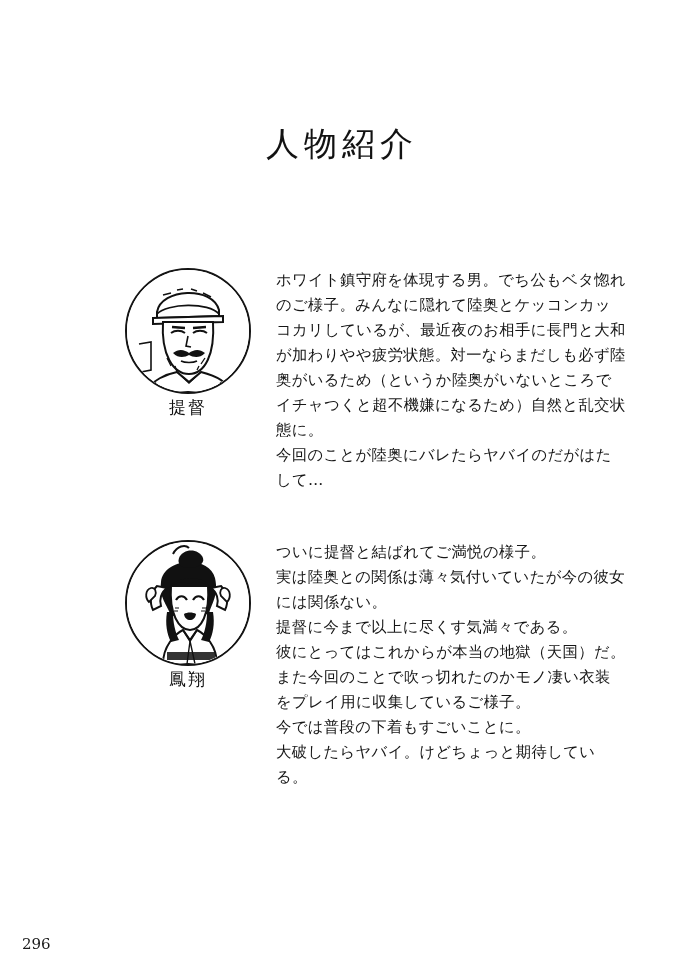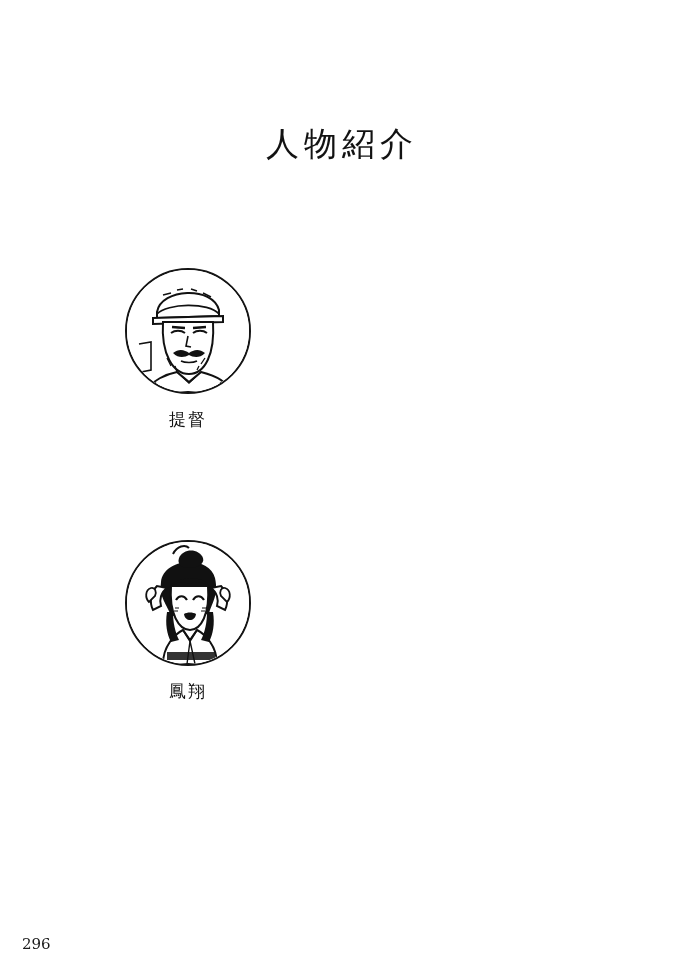--- a/index.html
+++ b/index.html
@@ -48,21 +48,21 @@
     width: 122px;
     height: 122px;
     border-radius: 50%;
     border: 2px solid #141414;
     overflow: hidden;
     background: #ffffff;
     position: relative;
   }
   .portrait svg { display: block; }
   .char-name {
-    margin-top: 14px;
+    margin-top: 2px;
     font-size: 17px;
     letter-spacing: 2px;
     font-family: "DejaVu Serif", "Liberation Serif", serif;
     color: #121212;
   }
   .desc {
     margin-left: 20px;
     width: 350px;
     font-size: 15.3px;
     line-height: 25px;
@@ -116,20 +116,22 @@
 
           <path d="M20 122 C24 110, 40 104, 50 102 L62 112 L74 102 C86 105, 100 110, 104 122 Z" fill="#ffffff" stroke="#111" stroke-width="2"></path>
           <path d="M50 102 L62 113 L74 102" fill="none" stroke="#111" stroke-width="1.6"></path>
           <path d="M28 112 L34 122 M94 112 L88 122" stroke="#111" stroke-width="1.3" fill="none"></path>
 
           <path d="M12 74 L24 72 L24 100 L14 102" fill="none" stroke="#111" stroke-width="1.6"></path>
         </svg>
       </div>
       <div class="char-name">提督</div>
     </div>
+    <div class="desc">ホワイト鎮守府を体現する男。でち公もベタ惚れのご様子。みんなに隠れて陸奥とケッコンカッコカリしているが、最近夜のお相手に長門と大和が加わりやや疲労状態。対一ならまだしも必ず陸奥がいるため（というか陸奥がいないところでイチャつくと超不機嫌になるため）自然と乱交状態に。
+今回のことが陸奥にバレたらヤバイのだがはたして…</div>
   </div>
 
   <div class="entry entry-2">
     <div class="portrait-col">
       <div class="portrait">
         <svg width="122" height="122" viewBox="0 0 122 122" xmlns="http://www.w3.org/2000/svg">
           <rect x="0" y="0" width="122" height="122" fill="#ffffff"></rect>
 
           <path d="M34 40 C36 16, 82 12, 88 36 C92 54, 84 62, 82 72 L44 74 C40 62, 32 56, 34 40 Z" fill="#111"></path>
 
@@ -158,16 +160,23 @@
           <path d="M63 99 L60 122 M63 99 L68 122" stroke="#111" stroke-width="1.4" fill="none"></path>
 
           <path d="M40 110 L88 110 L88 118 L40 118 Z" fill="#111" opacity="0.85"></path>
 
           <path d="M40 70 C38 82, 40 92, 44 100 L52 98 C48 90, 46 80, 46 70 Z" fill="#111"></path>
           <path d="M86 70 C88 82, 86 92, 82 100 L74 98 C78 90, 80 80, 80 70 Z" fill="#111"></path>
         </svg>
       </div>
       <div class="char-name">鳳翔</div>
     </div>
+    <div class="desc">ついに提督と結ばれてご満悦の様子。
+実は陸奥との関係は薄々気付いていたが今の彼女には関係ない。
+提督に今まで以上に尽くす気満々である。
+彼にとってはこれからが本当の地獄（天国）だ。
+また今回のことで吹っ切れたのかモノ凄い衣装をプレイ用に収集しているご様子。
+今では普段の下着もすごいことに。
+大破したらヤバイ。けどちょっと期待している。</div>
   </div>
 
   <div class="page-number">296</div>
 </div>
 
 </body></html>

